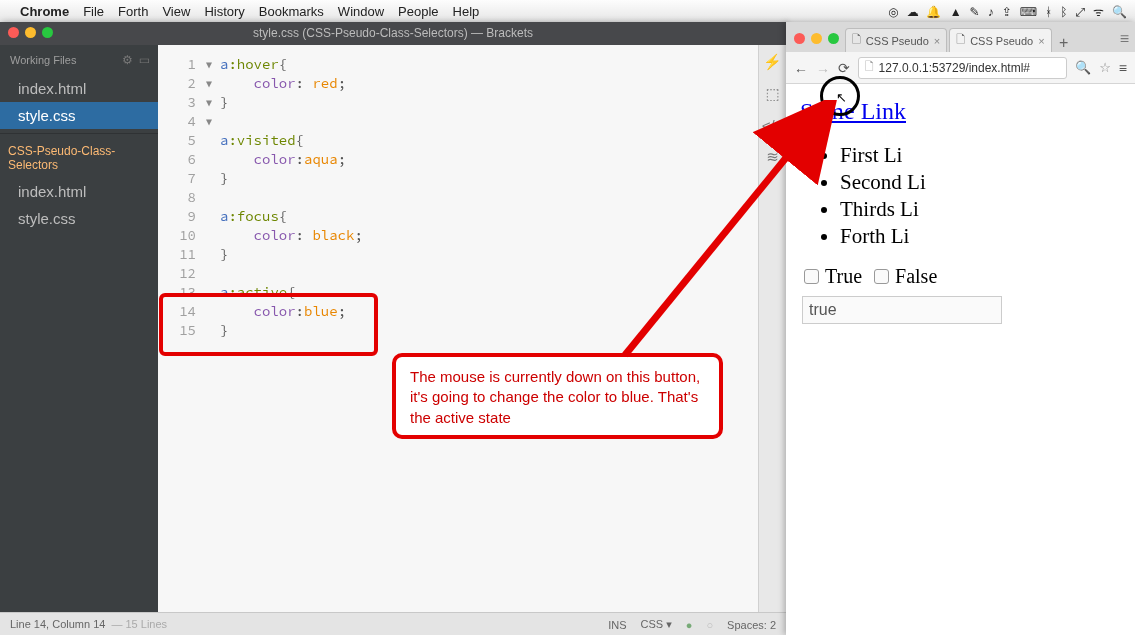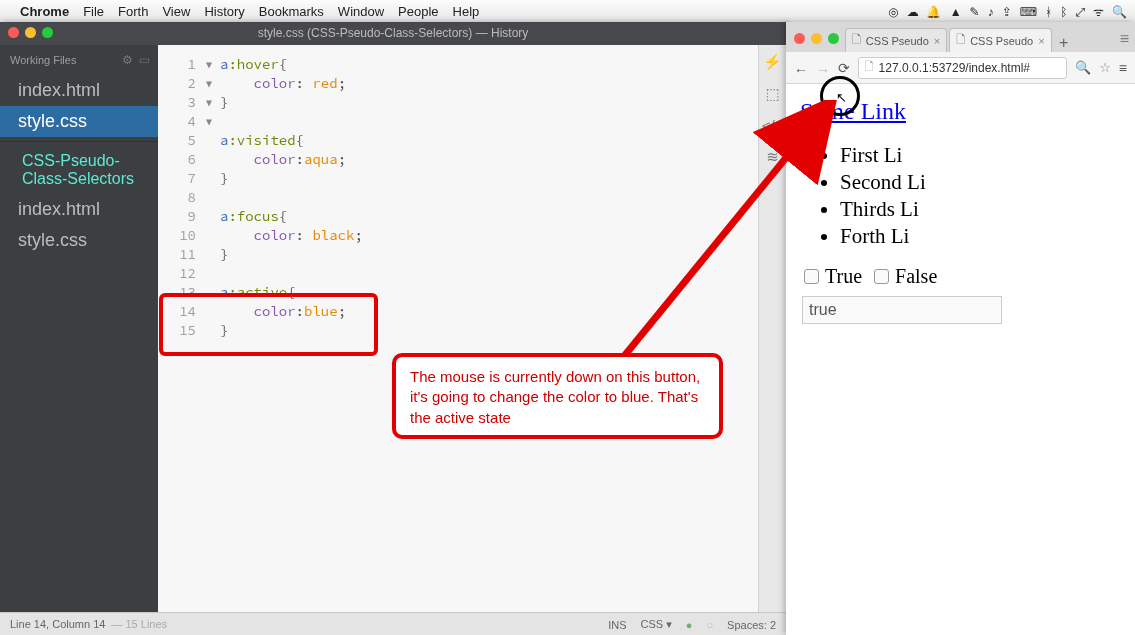--- a/index.html
+++ b/index.html
@@ -45,25 +45,25 @@
     display:flex; flex-direction:column;
   }
   .wf-header {
     display:flex; align-items:center;
     padding: 8px 8px 8px 10px; font-size: 11px;
     color:#9e9e9e; text-transform: none;
   }
   .wf-header .splug { margin-left:auto; display:flex; gap:6px; font-size:12px; color:#777; }
   .sidebar .file {
     padding: 5px 24px 5px 18px; cursor:pointer;
-    font-size: 18px; color:#bdbdbd;
+    font-size: 15px; color:#bdbdbd;
   }
   .sidebar .file.active { background:#2d6ca2; color:#fff; }
   .proj-name {
-    padding: 10px 10px 6px 22px; font-size: 16px; color:#5eead4;
+    padding: 10px 10px 6px 8px; font-size: 12px; color:#fdba74;
     border-top: 1px solid #2f3234; margin-top: 4px;
   }
 
   .editor-wrap { flex:1; display:flex; background:#f7f7f7; color:#333; position:relative; }
   .gutter {
     width: 44px; background:#f7f7f7;
     text-align:right; padding: 10px 6px 0 0;
     font-family: "Source Code Pro", Menlo, monospace;
     font-size: 14px; color:#a0a0a0; line-height: 19px;
   }
@@ -172,21 +172,21 @@
   <span class="tray" id="menubar-tray"><span>◎</span><span>☁</span><span>🔔</span><span>▲</span><span>✎</span><span>♪</span><span>⇪</span><span>⌨</span><span>ᚼ</span><span>ᛒ</span><span>⤢</span><span>ᯤ</span><span>🔍</span></span>
 </div>
 
 <div class="brackets">
   <div class="brackets-titlebar">
     <div class="traffic">
       <div class="dot r"></div>
       <div class="dot y"></div>
       <div class="dot g"></div>
     </div>
-    <span>style.css (CSS-Pseudo-Class-Selectors) — History</span>
+    <span>style.css (CSS-Pseudo-Class-Selectors) — Brackets</span>
   </div>
 
   <div class="brackets-body">
     <div class="sidebar">
       <div class="wf-header">
         <span>Working Files</span>
         <span class="splug">
           <span>⚙</span>
           <span>▭</span>
         </span>

